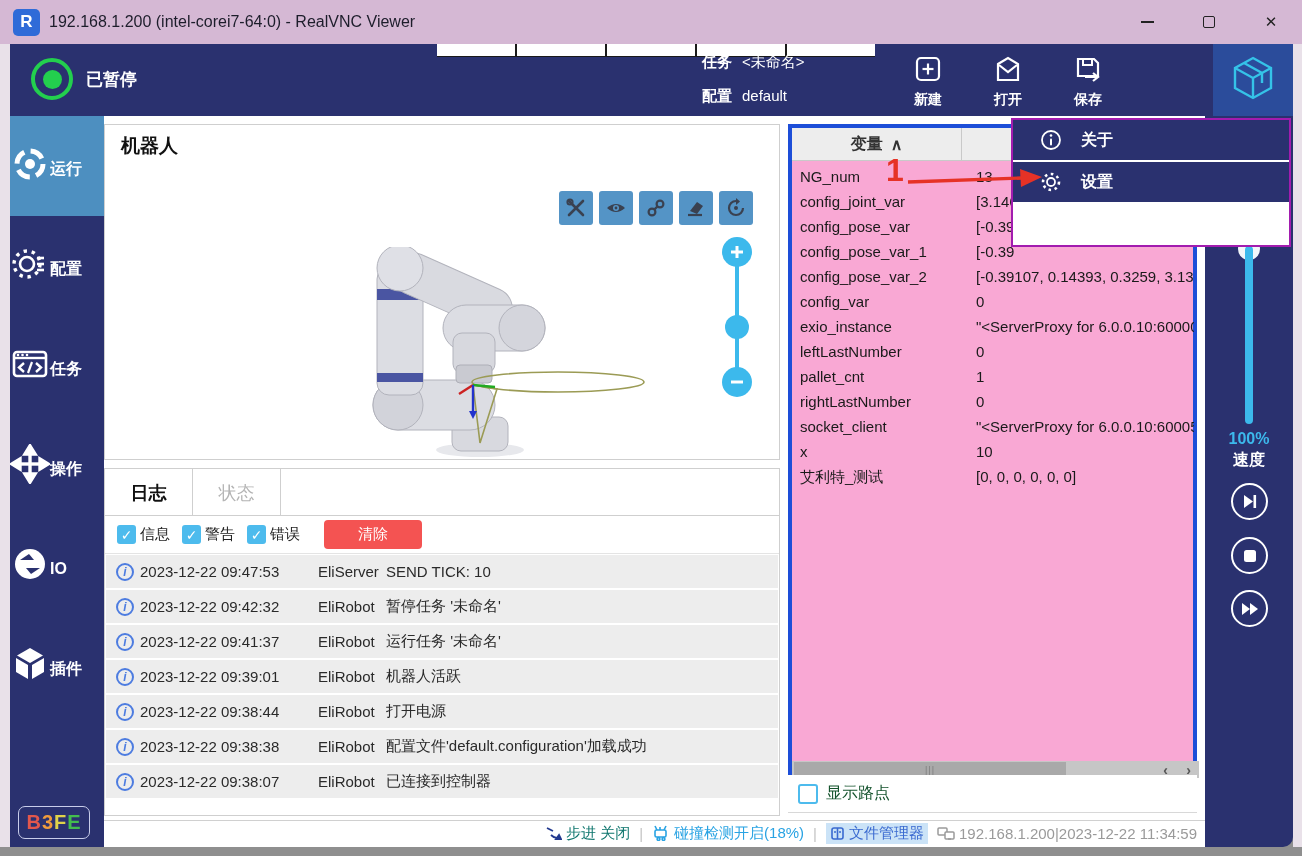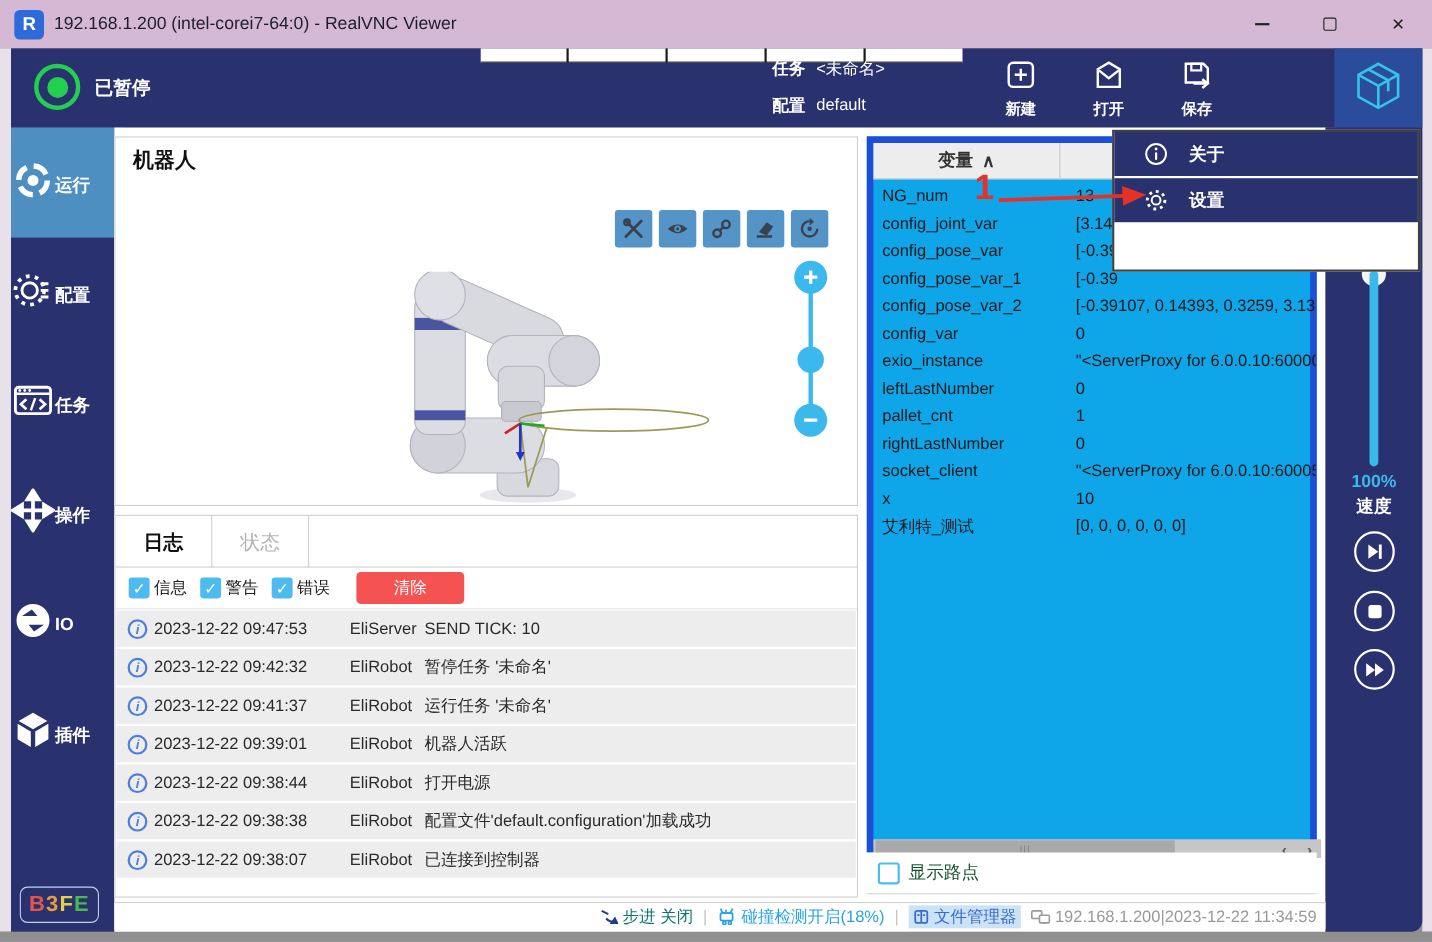--- a/index.html
+++ b/index.html
@@ -88,21 +88,21 @@
   .log-row { position:relative; height:33px; margin-bottom:2px; background:#ededed;
     display:flex; align-items:center; font-size:15px; color:#2a2a2a; }
   .info-ic { position:absolute; left:10px; width:18px; height:18px; border-radius:50%;
     border:2px solid #4d7ce0; color:#4d7ce0; font-size:12px; font-weight:bold; font-style:italic;
     display:flex; align-items:center; justify-content:center; }
   .log-t { position:absolute; left:34px; }
   .log-s { position:absolute; left:212px; }
   .log-m { position:absolute; left:280px; white-space:nowrap; overflow:hidden; max-width:380px; }
 
   
-  .vars-panel { left:788px; top:124px; width:409px; height:651px; background:#0ea5e9; border:6px solid #1d4ed8; }
+  .vars-panel { left:788px; top:124px; width:409px; height:651px; background:#f9a8d4; border:4px solid #1d4ed8; }
   .vars-header { position:absolute; left:0; top:0; width:407px; height:33px; background:#ededed;
     border-bottom:1px solid #c9c9c9; }
   .vars-header .h1 { position:absolute; left:0; top:0; width:170px; height:33px; display:flex;
     align-items:center; justify-content:center; gap:8px; font-size:16px; font-weight:bold; color:#333;
     border-right:1px solid #c9c9c9; cursor:pointer; }
   .var-row { position:absolute; width:407px; height:25px; font-size:15px; color:#1a1a1a; }
   .var-name { position:absolute; left:8px; top:3px; }
   .var-val { position:absolute; left:184px; top:3px; width:218px; white-space:nowrap; overflow:hidden; }
   .h-scroll { position:absolute; left:0; top:633px; width:407px; height:17px; background:#c6c6c6; }
   .h-thumb { position:absolute; left:2px; top:1px; width:272px; height:15px; background:#a9a9a9;
@@ -136,21 +136,21 @@
     padding-right:8px; gap:9px; font-size:15px; }
   .sb-sep { color:#c4c4c4; }
   .sb-step { color:#0f766e; display:flex; align-items:center; gap:4px; cursor:pointer; }
   .sb-coll { color:#29a3e3; display:flex; align-items:center; gap:4px; cursor:pointer; }
   .sb-file { color:#3a6ad0; background:#cbe3f7; padding:1px 4px; display:flex; align-items:center;
     gap:4px; cursor:pointer; }
   .sb-conn { color:#9a9a9a; display:flex; align-items:center; gap:4px; }
 
   
   .menu { left:1011px; top:118px; width:280px; height:129px; background:#fff; z-index:50;
-    border:2px solid #404040; }
+    border:2px solid #a21caf; }
   .menu-item { position:relative; height:40px; margin-bottom:2px; background:#2a316f; display:flex;
     align-items:center; cursor:pointer; }
   .menu-item .ic { margin-left:26px; width:24px; display:flex; justify-content:center; }
   .menu-item .lbl { color:#fff; font-size:16px; font-weight:bold; margin-left:18px; }
 
   .annotation { left:880px; top:148px; width:170px; height:48px; z-index:60; pointer-events:none; }
 </style>
 </head>
 <body>
 

